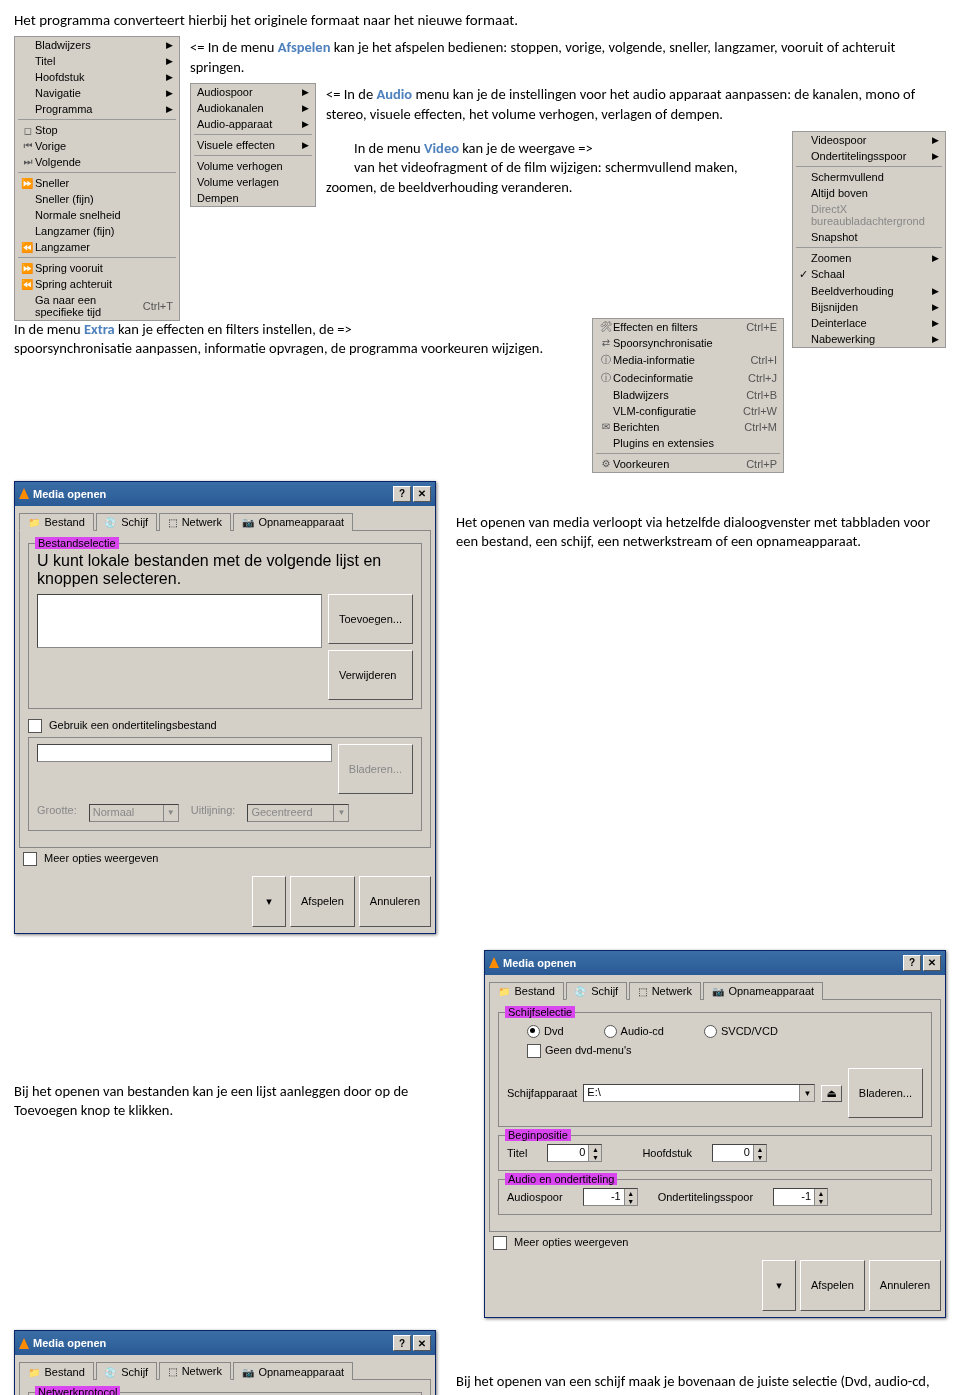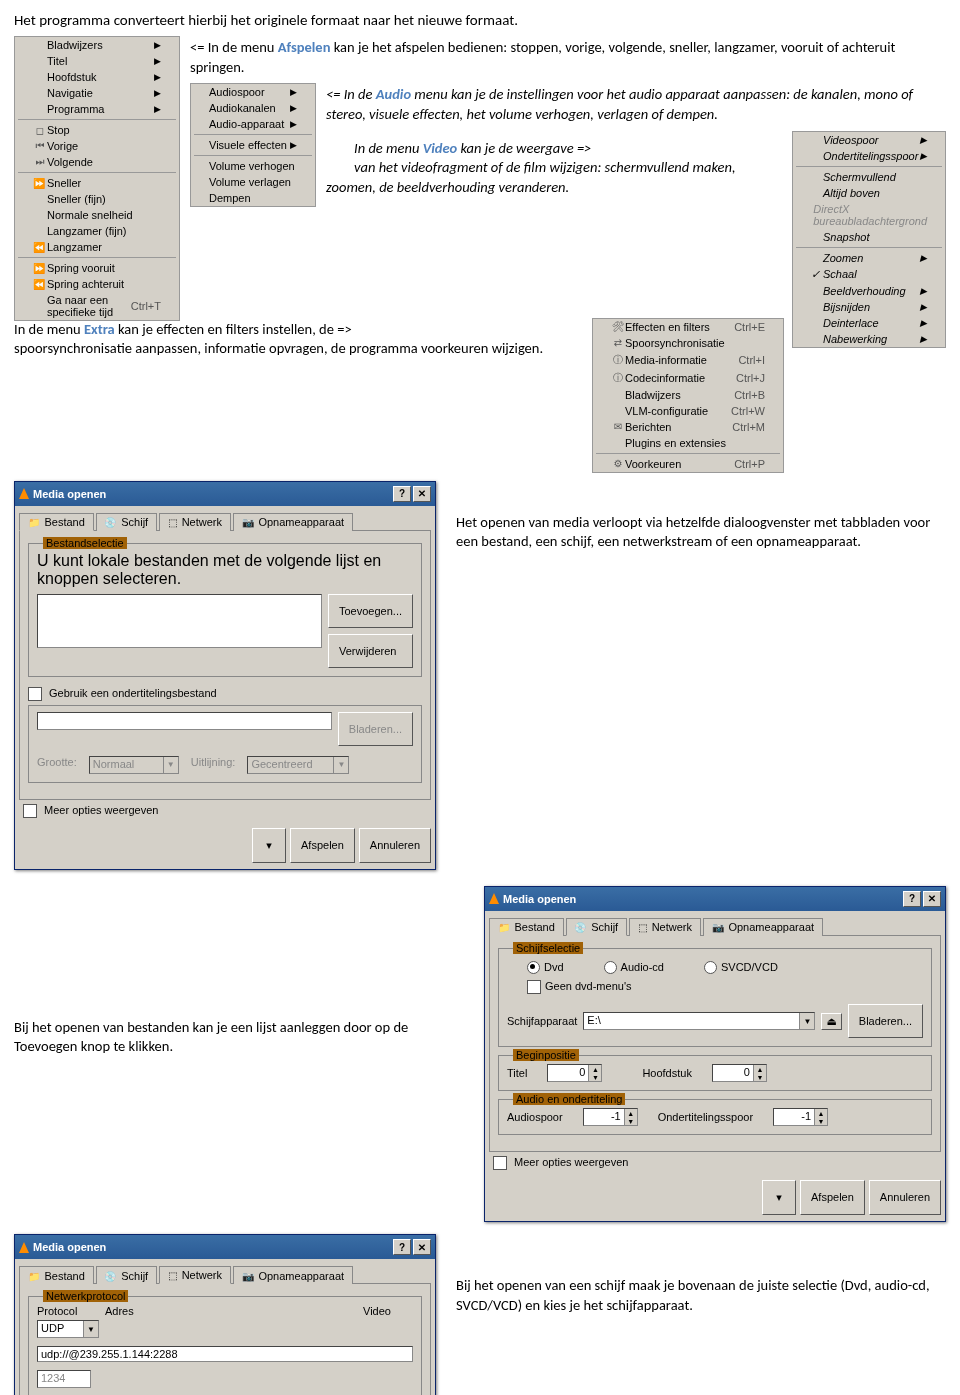--- a/index.html
+++ b/index.html
@@ -13,21 +13,21 @@
   }
   .para { line-height: 1.35; margin: 2px 0 6px 0; }
   .blue { color: #4f81bd; font-weight: bold; }
   .menu-win {
     background: #d4d0c8;
     border: 1px solid #999;
     font-family: Tahoma, Arial, sans-serif;
     font-size: 11px;
     color: #000;
   }
-  .menu-win .item { padding: 2px 18px; display: flex; align-items: center; }
+  .menu-win .item { padding: 2px 6px; display: flex; align-items: center; }
   .menu-win .item .lbl { flex: 1; }
   .menu-win .item .arrow { font-size: 9px; color: #000; }
   .menu-win .sep { height: 1px; background: #999; margin: 2px 3px; }
   .check { width: 12px; display: inline-block; }
   .icon-box { width: 14px; display:inline-block; font-size:10px; color:#555; text-align:center; }
   .dialog {
     background: #d4d0c8;
     border: 1px solid #0a246a;
     font-family: Tahoma, Arial, sans-serif;
     font-size: 11px;
@@ -79,31 +79,31 @@
   }
   .groupbox {
     border: 1px solid #888;
     border-radius: 0;
     padding: 8px;
     margin: 4px 0 8px 0;
     position: relative;
   }
   .groupbox .legend {
     position: absolute;
-    top: -7px; left: 14px;
-    background: #a16207;
+    top: -7px; left: 6px;
+    background: #d946ef;
     padding: 0 3px;
     font-size: 11px;
   }
   .btn {
     background: #d4d0c8;
     border: 1px solid #fff;
     border-right-color: #555;
     border-bottom-color: #555;
-    padding: 10px 10px;
+    padding: 18px 10px;
     font-size: 11px;
     display: inline-block;
   }
   .btn.disabled { color: #888; }
   .input {
     background: #fff;
     border: 1px solid #888;
     border-top-color: #444;
     border-left-color: #444;
     padding: 1px 3px;
@@ -252,21 +252,21 @@
             <span class="lbl">Volume verhogen</span>
           </div>
         <div class="item">
             <span class="lbl">Volume verlagen</span>
           </div>
         <div class="item">
             <span class="lbl">Dempen</span>
           </div>
       </div>
 
-      <div style="flex:1;font-style:italic;">
+      <div style="flex:1;">
         <p class="para">
           <span>&lt;= In de </span><span class="blue">Audio</span><span> menu kan je de instellingen voor het audio apparaat aanpassen: de kanalen, mono of stereo, visuele effecten, het volume verhogen, verlagen of dempen.</span>
         </p>
 
         <div style="display:flex; gap:22px;">
           <div style="flex:1;">
             <p class="para" style="margin-top:8px">
               <span style="margin-left:28px">In de menu </span><span class="blue">Video</span><span> kan je de weergave   =&gt;</span><br>
               <span style="margin-left:28px">van het videofragment of de film wijzigen: schermvullend maken, zoomen, de beeldverhouding veranderen.</span>
             </p>

